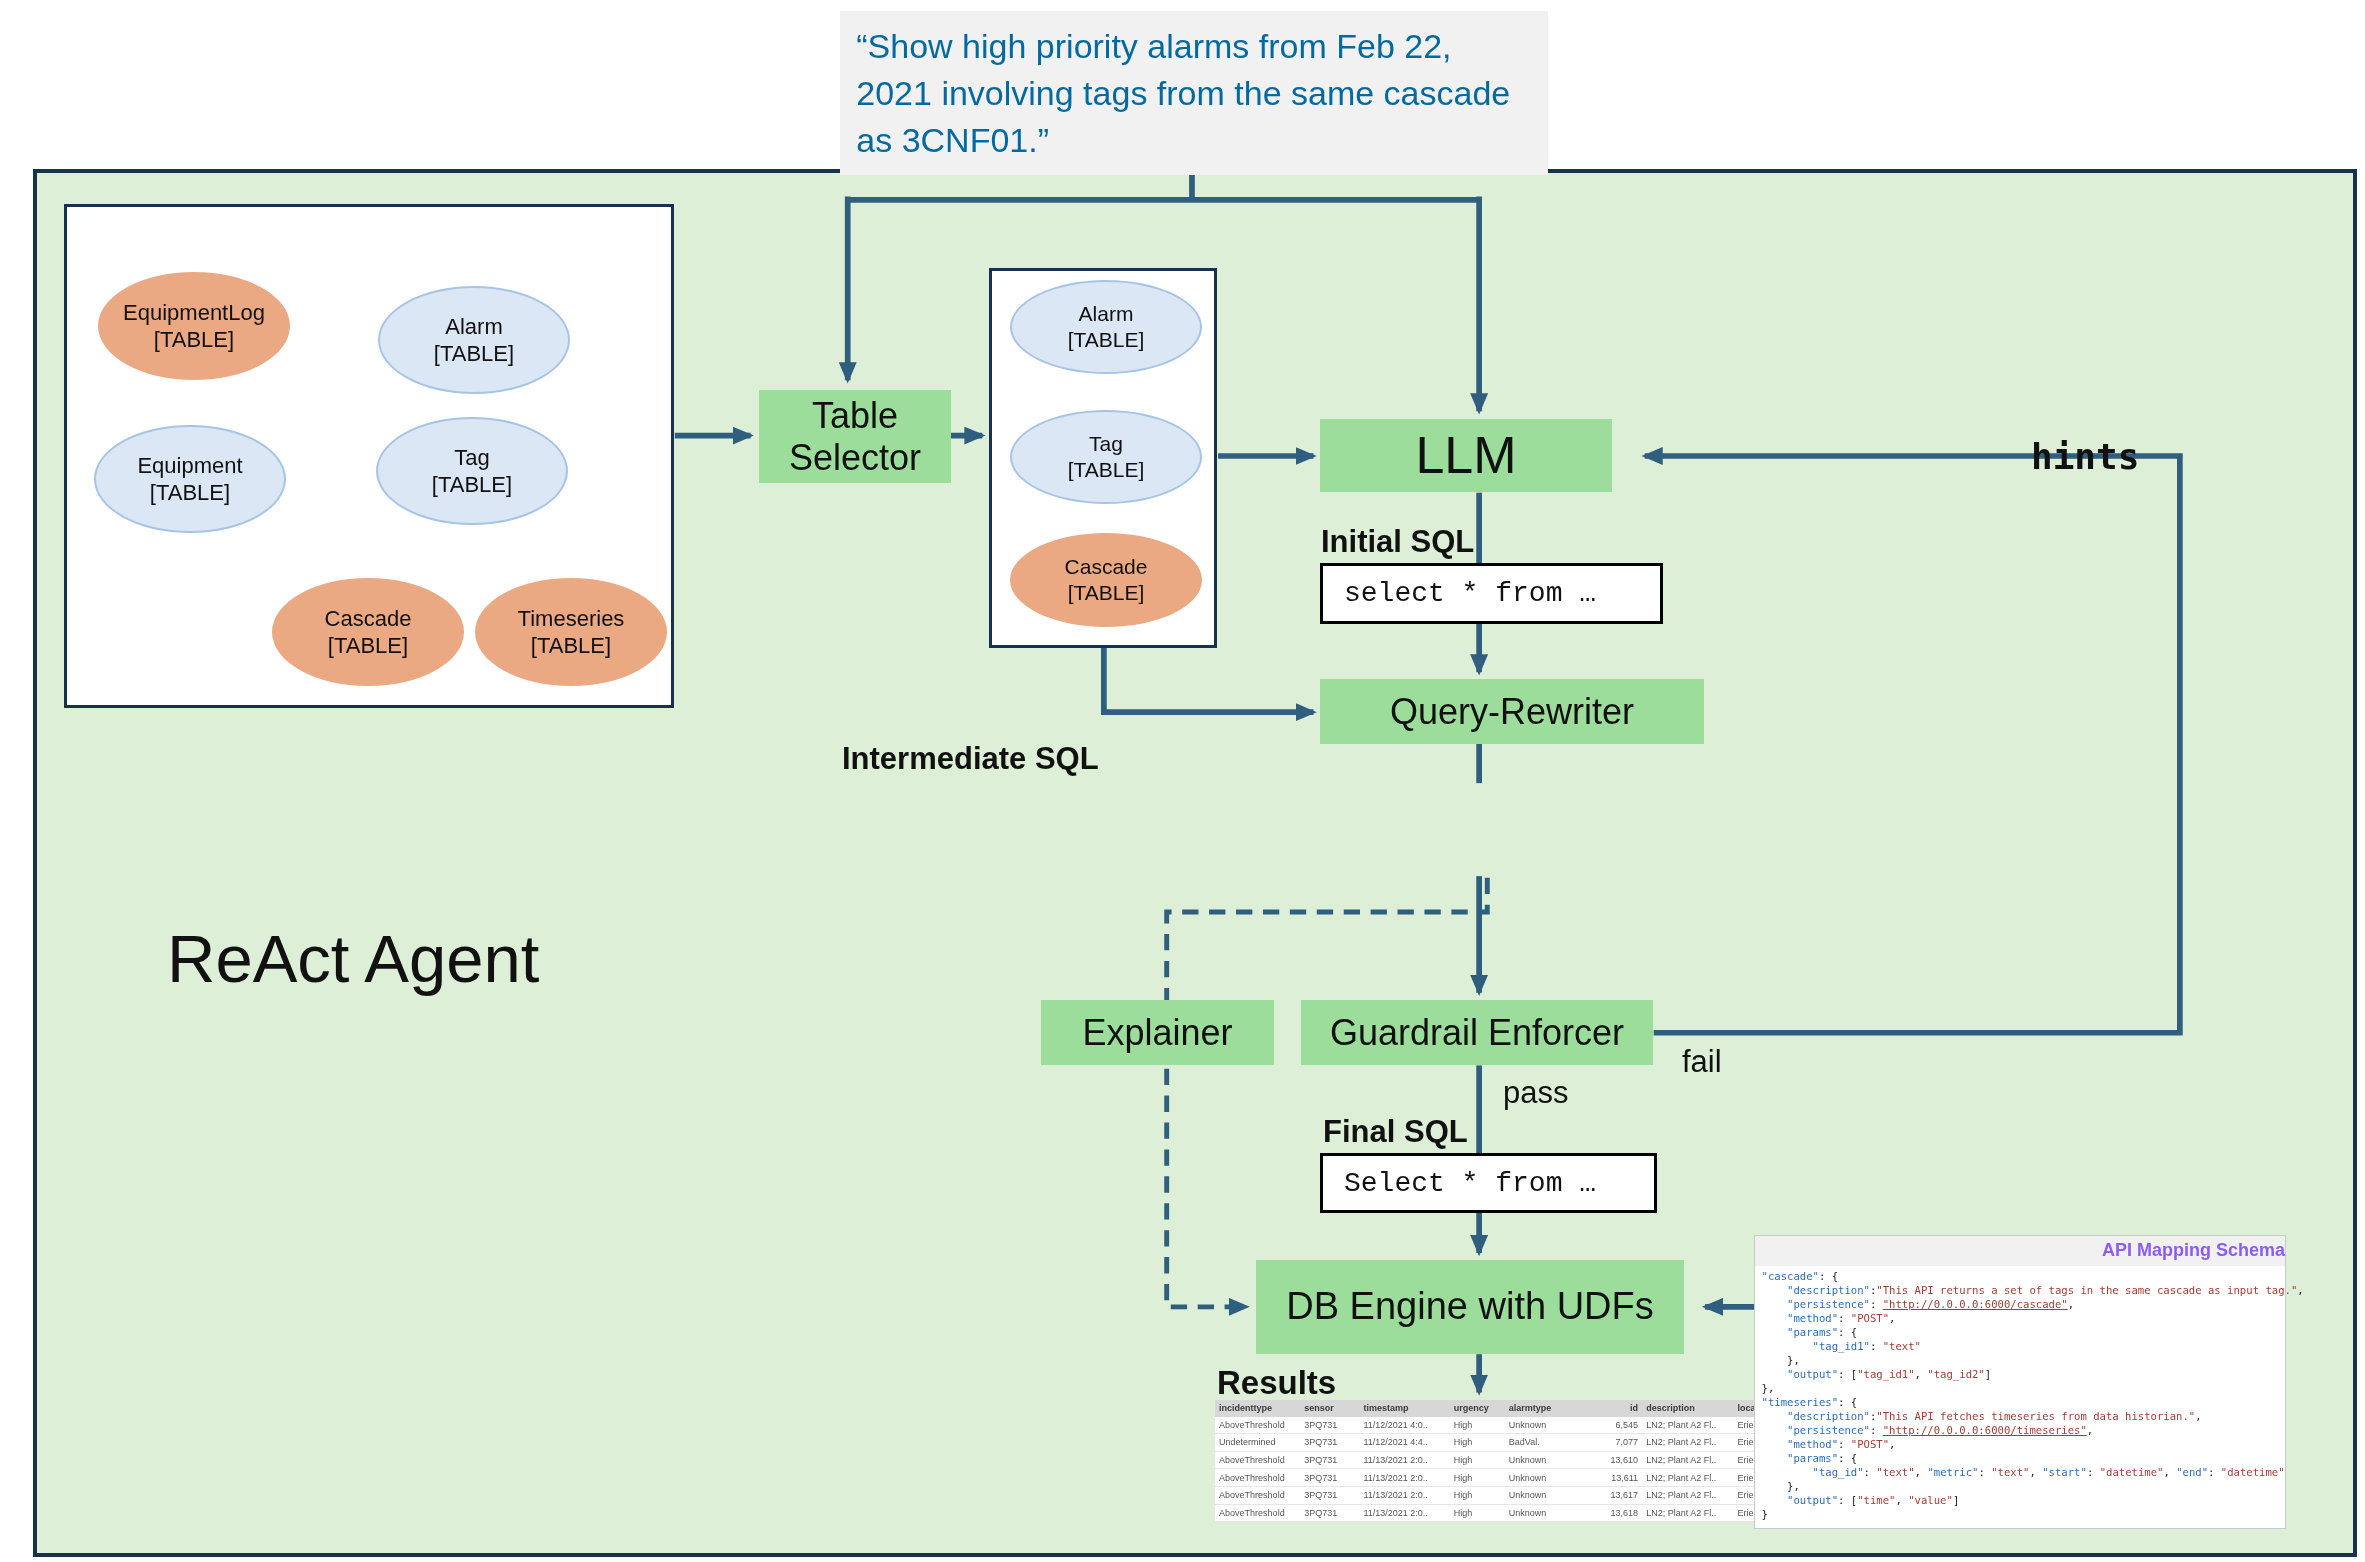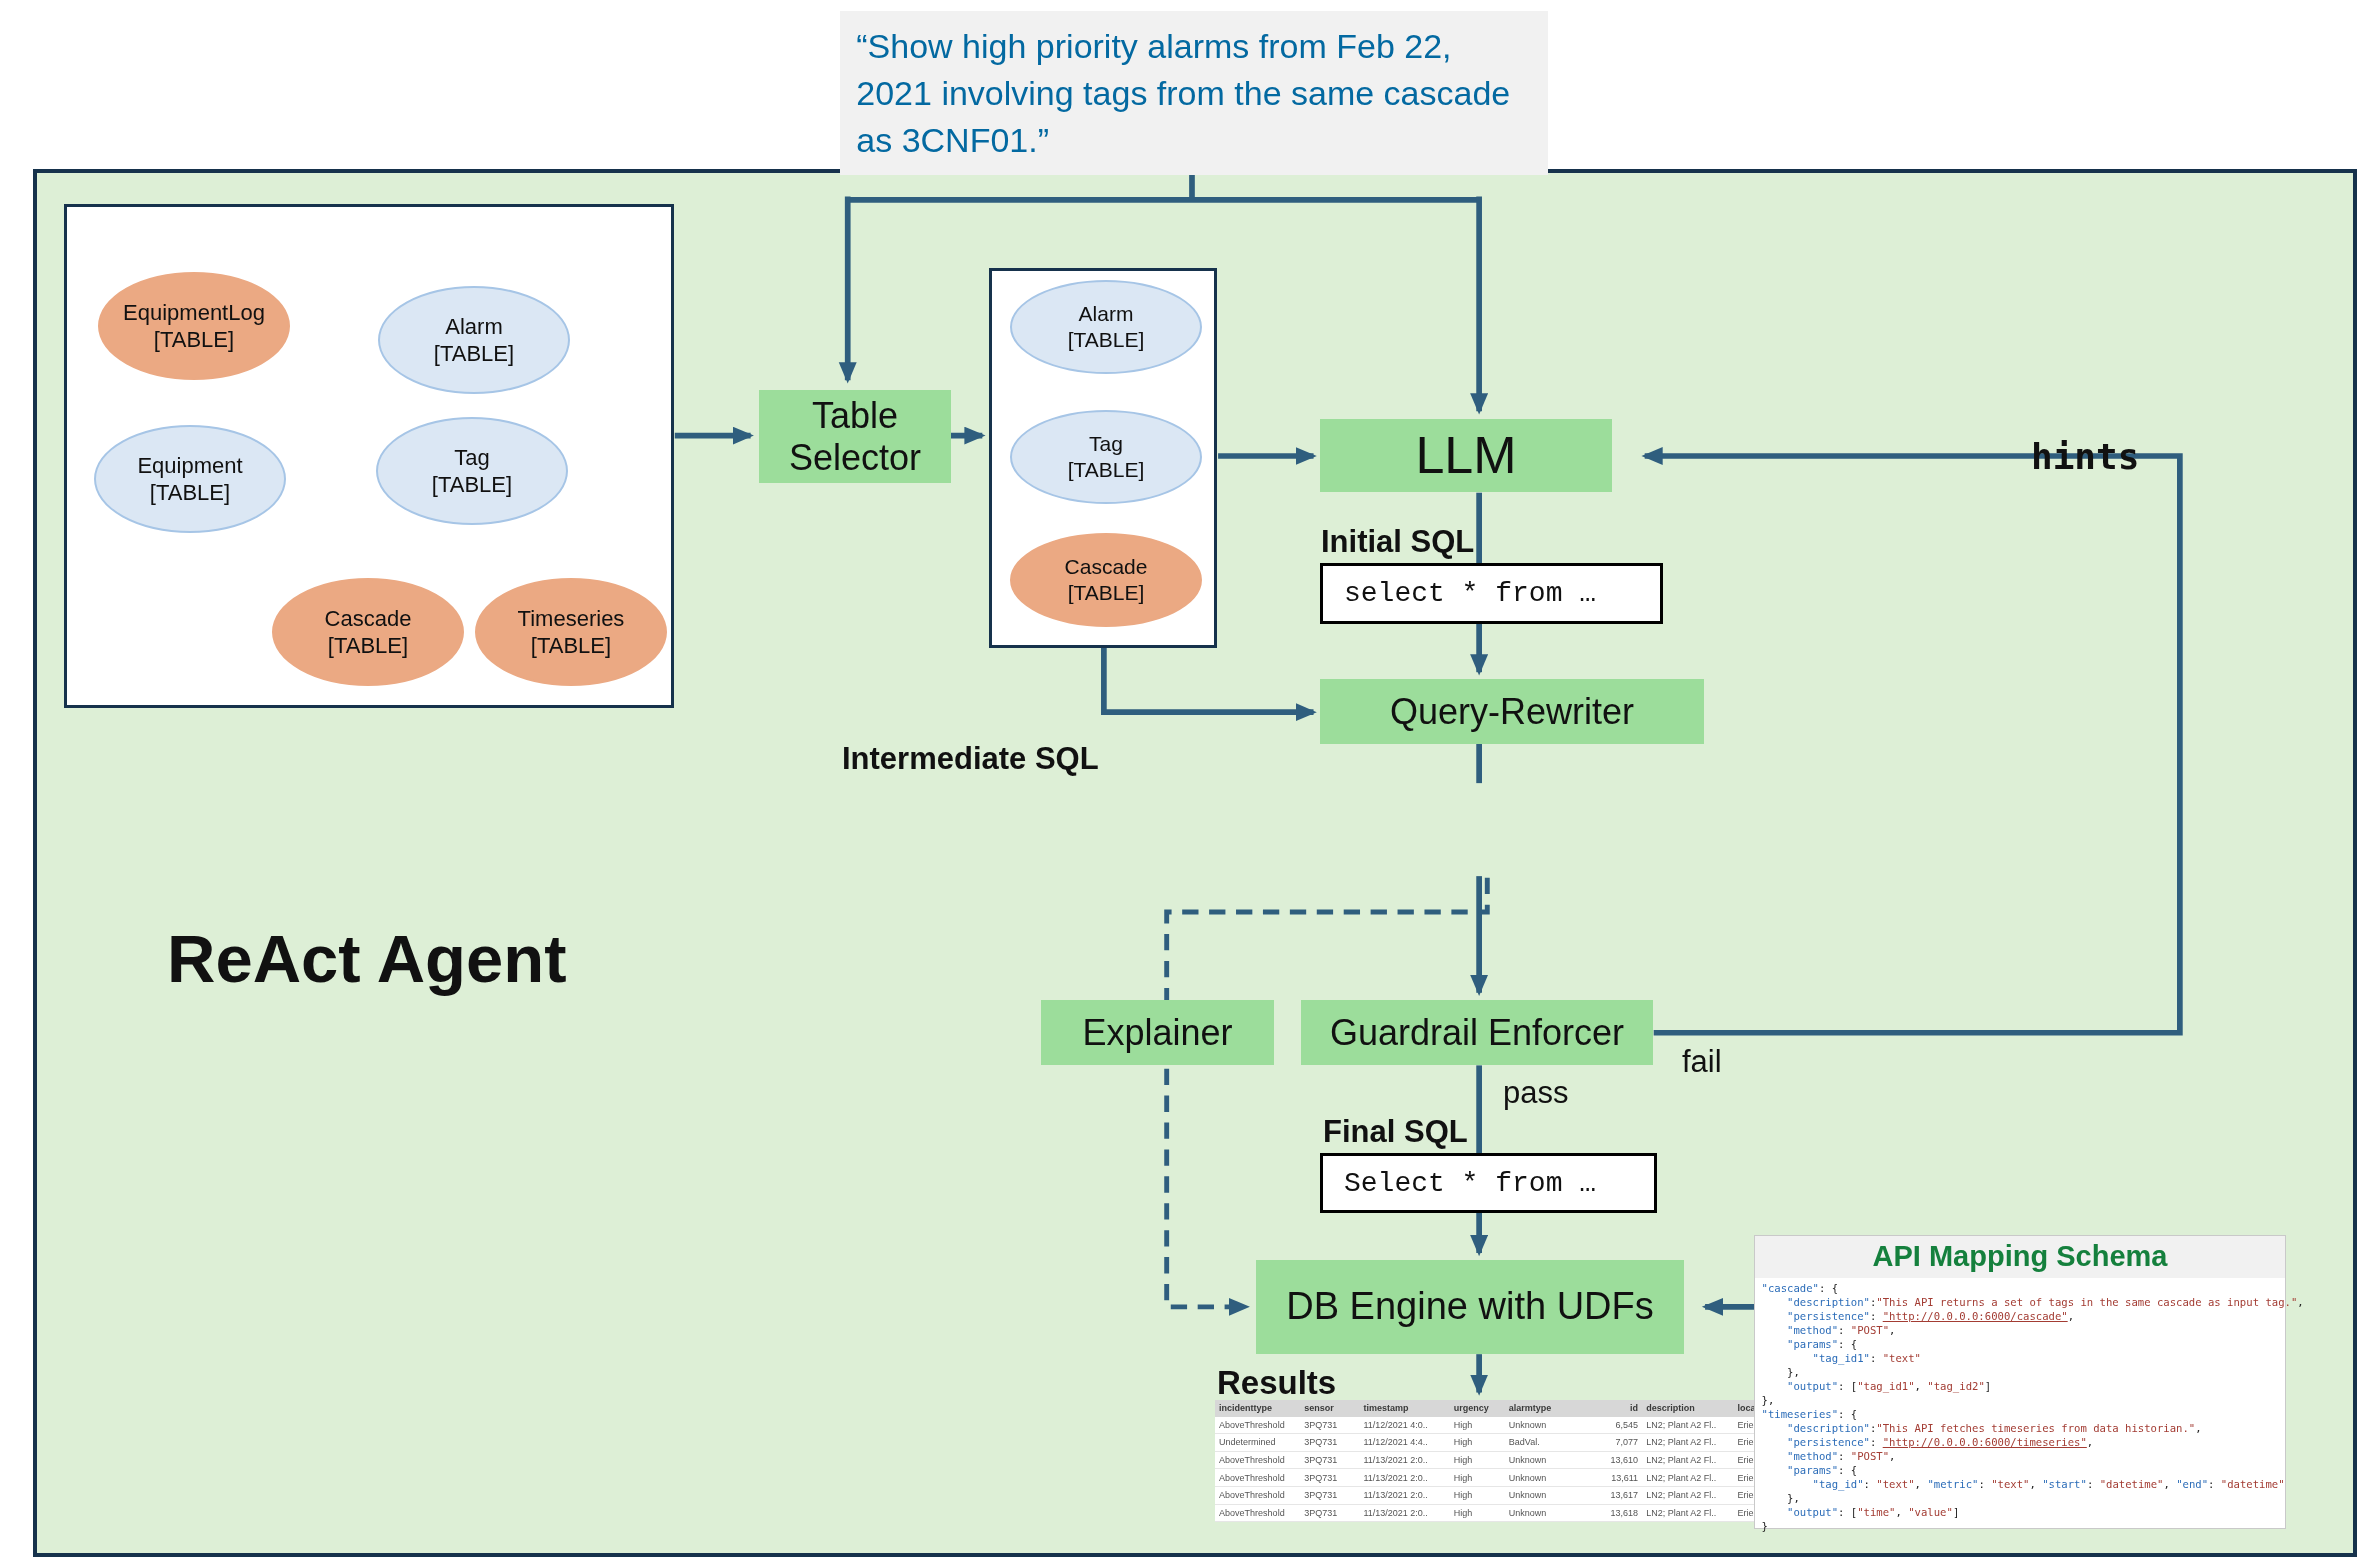--- a/index.html
+++ b/index.html
@@ -26,21 +26,21 @@
   #quote{left:840px;top:11.4px;width:675px;background:#f1f1f1;color:#0369a1;font-size:34px;
          line-height:1.38;padding:11.4px 16.3px;z-index:3;}
   
   #results-table{left:1215px;top:1400px;width:507px;z-index:3;border-collapse:collapse;background:#fff;
                  font-size:9px;color:#555;table-layout:fixed;}
   #results-table th{background:#d7d7d7;color:#3a3a3a;font-weight:700;text-align:left;padding:3.3px 4.1px;}
   #results-table td{padding:3.3px 4.1px;border-bottom:0.8px solid #e6e6e6;background:#fff;white-space:nowrap;overflow:hidden;}
   #results-table th.num,#results-table td.num{text-align:right;}
   
   #api-schema{left:1754px;top:1235px;width:530px;height:292px;background:#ffffff;border:0.8px solid #c9c9c9;z-index:3;}
-  #api-schema .hdr{background:#f1f1f1;text-align:center;font-size:29px;font-weight:600;color:#15803d;
+  #api-schema .hdr{background:#f1f1f1;text-align:right;font-size:18px;font-weight:600;color:#8b5cf6;
                    padding:4.1px 0 4.9px 0;}
   #api-schema .code{font-family:"DejaVu Sans Mono",monospace;font-size:10.6px;line-height:14px;
                     color:#222;white-space:pre;padding:3.3px 0 0 6.5px;}
   #api-schema .code .k{color:#2b6cb8;}
   #api-schema .code .s{color:#a33c33;}
   #api-schema .code .u{color:#a33c33;text-decoration:underline;}
   #hints-label{font-family:"DejaVu Sans Mono",monospace;font-weight:700;font-size:36px;color:#111;z-index:4;}
 </style>
 </head>
 <body>
@@ -159,21 +159,21 @@
   </div>
 
   <div class="abs node" style="left:1320px;top:679px;width:384px;height:65px;font-size:36px;">
     <span>Query-Rewriter</span>
   </div>
 
   <div class="abs lbl" style="left:842px;top:741px;font-size:31px;">
     <span>Intermediate SQL</span>
   </div>
 
-  <div class="abs lbl" style="left:167px;top:920px;font-size:67px;font-weight:700;">
+  <div class="abs lbl" style="left:167px;top:920px;font-size:67px;font-weight:400;">
     <span>ReAct Agent</span>
   </div>
 
   <div class="abs node" style="left:1041px;top:1000px;width:233px;height:65px;font-size:36px;">
     <span>Explainer</span>
   </div>
   <div class="abs node" style="left:1301px;top:1000px;width:352px;height:65px;font-size:36px;">
     <span>Guardrail Enforcer</span>
   </div>
   <div class="abs lbl-reg" style="left:1682px;top:1044px;font-size:31px;">

